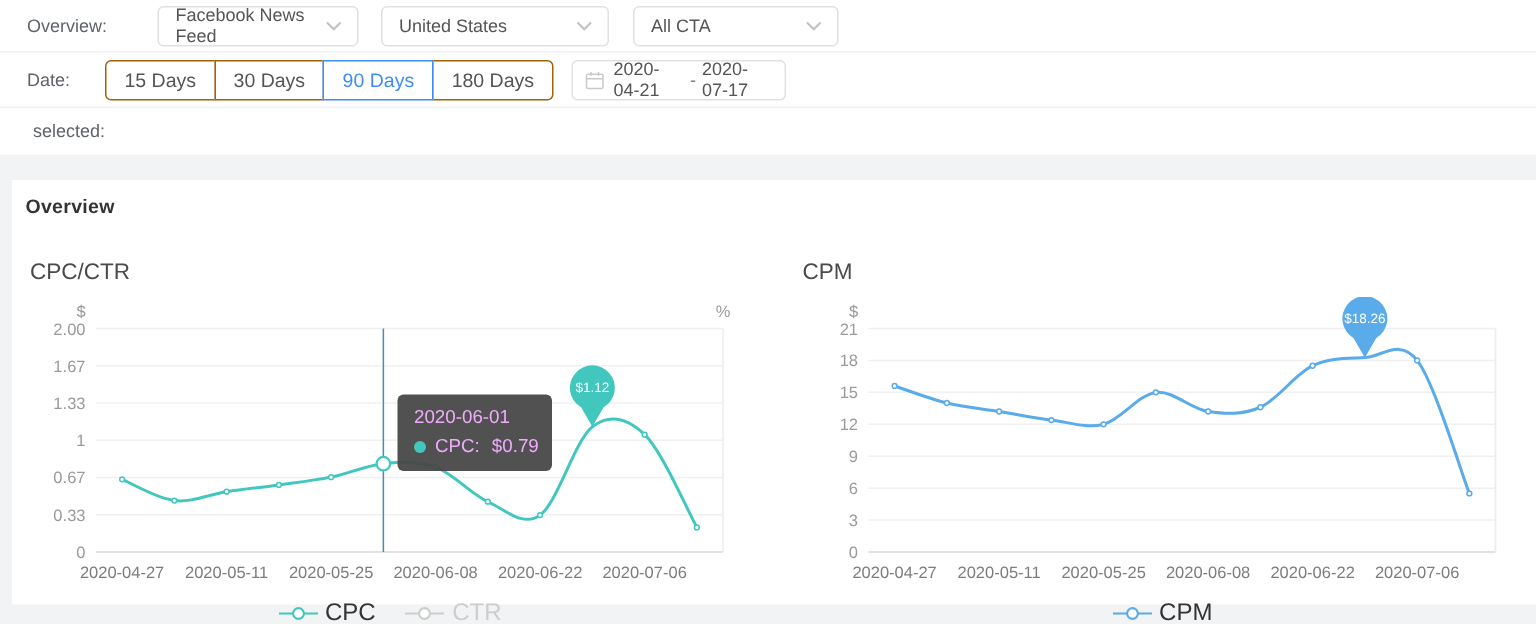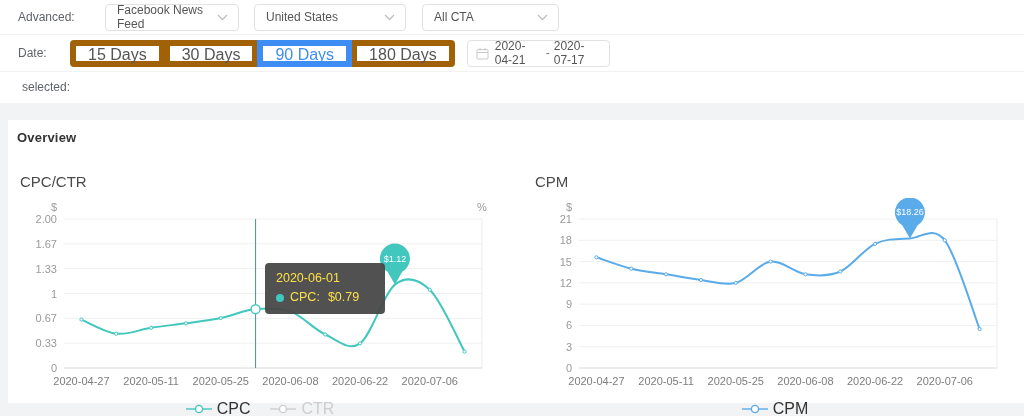--- a/index.html
+++ b/index.html
@@ -17,22 +17,22 @@
   .flabel.adv { width:88px; }
   .select { display:flex; align-items:center; justify-content:space-between; height:27px;
     border:1px solid #e1e1e1; border-radius:4px; background:#fff; padding:0 10px 0 11px;
     font-size:12px; color:#555; cursor:pointer; }
   .sel-placement { width:134px; margin-left:17px; }
   .sel-country  { width:152px; margin-left:15px; }
   .sel-cta      { width:137px; margin-left:16px; }
   .chev { flex:0 0 auto; margin-left:6px; }
 
   .btn-group { display:inline-flex; }
-  .rbtn { height:27px; padding:0 12px; background:#fff; border:6px solid #a16207; margin-left:-1px;
-    font-size:16px; color:#555; cursor:pointer; position:relative;
+  .rbtn { height:27px; padding:0 12px; background:#fff; border:1px solid #a16207; margin-left:-1px;
+    font-size:13px; color:#555; cursor:pointer; position:relative;
     font-family:"Liberation Sans","DejaVu Sans",sans-serif; }
   .rbtn:first-child { border-radius:4px 0 0 4px; margin-left:0; }
   .rbtn:last-child  { border-radius:0 4px 4px 0; }
   .rbtn.active { color:#3d8df5; border-color:#3d8df5; z-index:2; }
 
   .date-range { display:flex; align-items:center; height:27px; width:143px; margin-left:12px;
     border:1px solid #e1e1e1; border-radius:4px; padding:0 8px; font-size:12px; color:#555;
     background:#fff; cursor:pointer; }
   .cal-icon { margin-right:6px; flex:0 0 auto; }
   .dr-sep { margin:0 4px; color:#777; }
@@ -45,42 +45,42 @@
   .chart { position:absolute; width:480px; top:28px; }
   .chart-left  { left:3px; }
   .chart-right { left:518px; }
   .chart-title { font-size:15px; color:#4a4a4a; height:25px; }
   .canvas { position:relative; width:480px; height:196px; }
   .tick { font-size:11px; fill:#9a9a9a; }
   .xtick { font-size:11px; fill:#7d7d7d; }
   .balloon-label { font-size:9px; fill:#fff; }
 
   .tooltip { position:absolute; left:245px; top:65px; background:rgba(72,72,72,.95);
-    border-radius:4px; padding:6px 26px 7px 11px; color:#fde047; font-size:12.5px;
+    border-radius:4px; padding:6px 9px 7px 11px; color:#f0abfc; font-size:12.5px;
     line-height:19px; white-space:nowrap; pointer-events:none; }
   .tt-row { display:flex; align-items:center; }
   .tt-dot { display:inline-block; width:8px; height:8px; border-radius:50%;
     background:#41c7be; margin-right:6px; }
   .tt-val { margin-left:8px; }
 
   .legend { display:flex; justify-content:center; align-items:center; gap:20px;
     margin-top:6px; font-size:16px; color:#333; }
   .legend-item { display:flex; align-items:center; gap:5px; cursor:pointer; }
   .legend-item.li-cpc { color:#41c7be; } .legend-item.li-cpc .ltxt{ color:#333; }
   .legend-item.li-cpm { color:#5aabea; } .legend-item.li-cpm .ltxt{ color:#333; }
   .legend-item.disabled { color:#cdcdcd; } .legend-item.disabled .ltxt{ color:#cdcdcd; }
 </style>
 </head>
 <body>
 
 <div class="page">
 
   <section class="filter-panel">
     <div class="frow frow1">
-      <span class="flabel adv">Advanced:</span>
+      <span class="flabel adv">Overview:</span>
       <div class="select sel-placement">
         <span>Facebook News Feed</span>
         <svg class="chev" width="11" height="7" viewBox="0 0 11 7">
             <path d="M1 1l4.5 4.5L10 1" stroke="#bfbfbf" stroke-width="1.3" fill="none"></path>
           </svg>
       </div>
       <div class="select sel-country">
         <span>United States</span>
         <svg class="chev" width="11" height="7" viewBox="0 0 11 7">
             <path d="M1 1l4.5 4.5L10 1" stroke="#bfbfbf" stroke-width="1.3" fill="none"></path>

